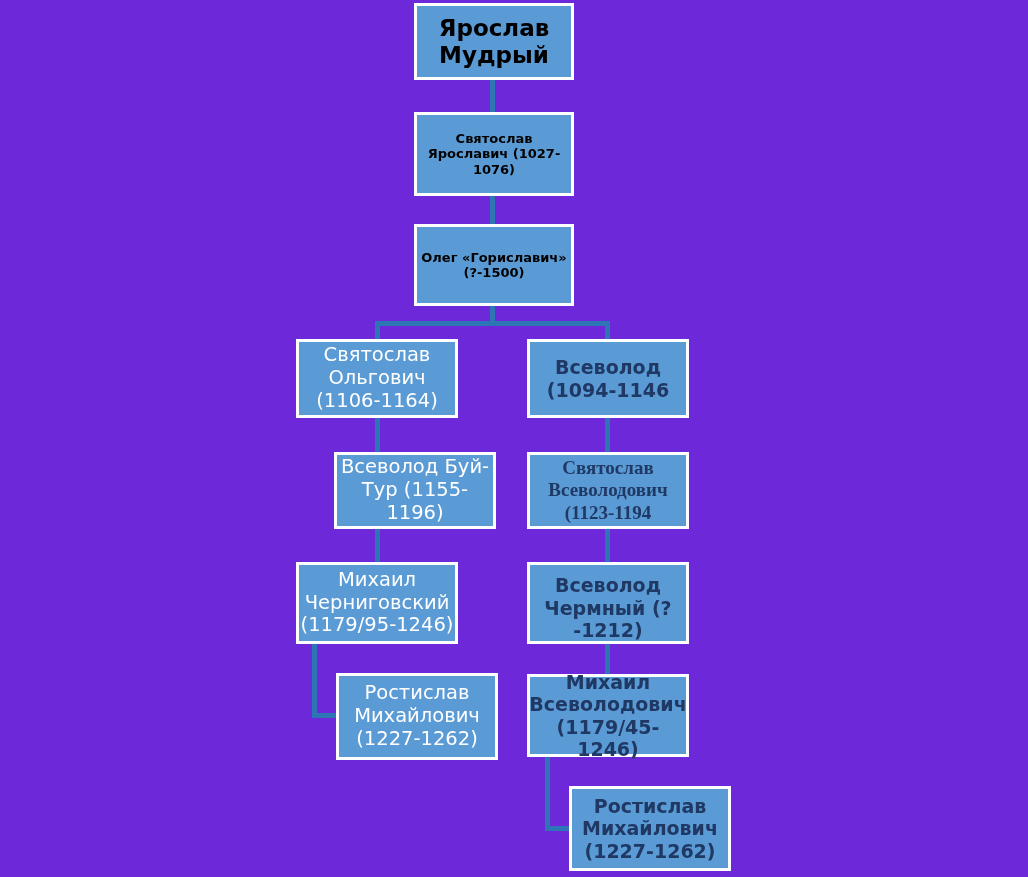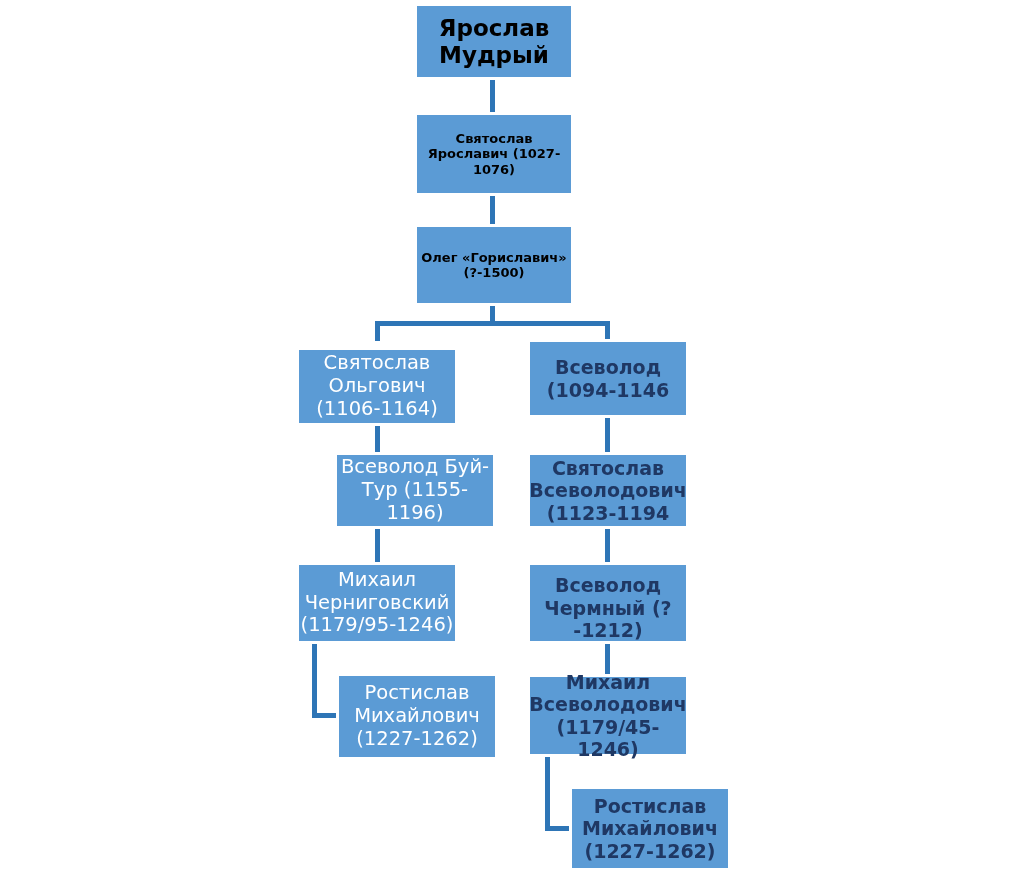--- a/index.html
+++ b/index.html
@@ -8,21 +8,21 @@
     padding: 0;
     background: #000000;
   }
   body {
     font-family: "DejaVu Sans", "Liberation Sans", sans-serif;
   }
   #canvas {
     position: relative;
     width: 1028px;
     height: 877px;
-    background: #ffffff;
+    background: #6d28d9;
     overflow: hidden;
   }
   .node {
     position: absolute;
     box-sizing: border-box;
     background: #5B9BD5;
     border: 3px solid #FFFFFF;
     display: flex;
     align-items: center;
     justify-content: center;
@@ -99,33 +99,33 @@
   </div>
 
   <div class="node style-black" style="left:414px; top:112px; width:160px; height:84px;">
     <span class="label">Святослав Ярославич (1027-1076)</span>
   </div>
 
   <div class="node style-black" style="left:414px; top:224px; width:160px; height:82px;">
     <span class="label">Олег «Гориславич» (?-1500)</span>
   </div>
 
-  <div class="node style-white" style="left:296px; top:339px; width:162px; height:79px;margin-top:8px;">
+  <div class="node style-white" style="left:296px; top:339px; width:162px; height:79px;">
     <span class="label">Святослав Ольгович (1106-1164)</span>
   </div>
 
   <div class="node style-navy" style="left:527px; top:339px; width:162px; height:79px;justify-content:center;">
     <span class="label">Всеволод  (1094-1146</span>
   </div>
 
   <div class="node style-white" style="left:296px; top:452px; width:162px; height:77px;margin-left:38px;">
     <span class="label">Всеволод Буй-Тур (1155-1196)</span>
   </div>
 
-  <div class="node style-navy" style="left:527px; top:452px; width:162px; height:77px;">
+  <div class="node style-navy" style="left:527px; top:452px; width:162px; height:77px;font-family:Liberation Serif, serif;">
     <span class="label">Святослав Всеволодович (1123-1194</span>
   </div>
 
   <div class="node style-white" style="left:296px; top:562px; width:162px; height:82px;text-align:center;">
     <span class="label">Михаил Черниговский (1179/95-1246)</span>
   </div>
 
   <div class="node style-navy" style="left:527px; top:562px; width:162px; height:82px;align-items:flex-end;">
     <span class="label">Всеволод Чермный (?-1212)</span>
   </div>

